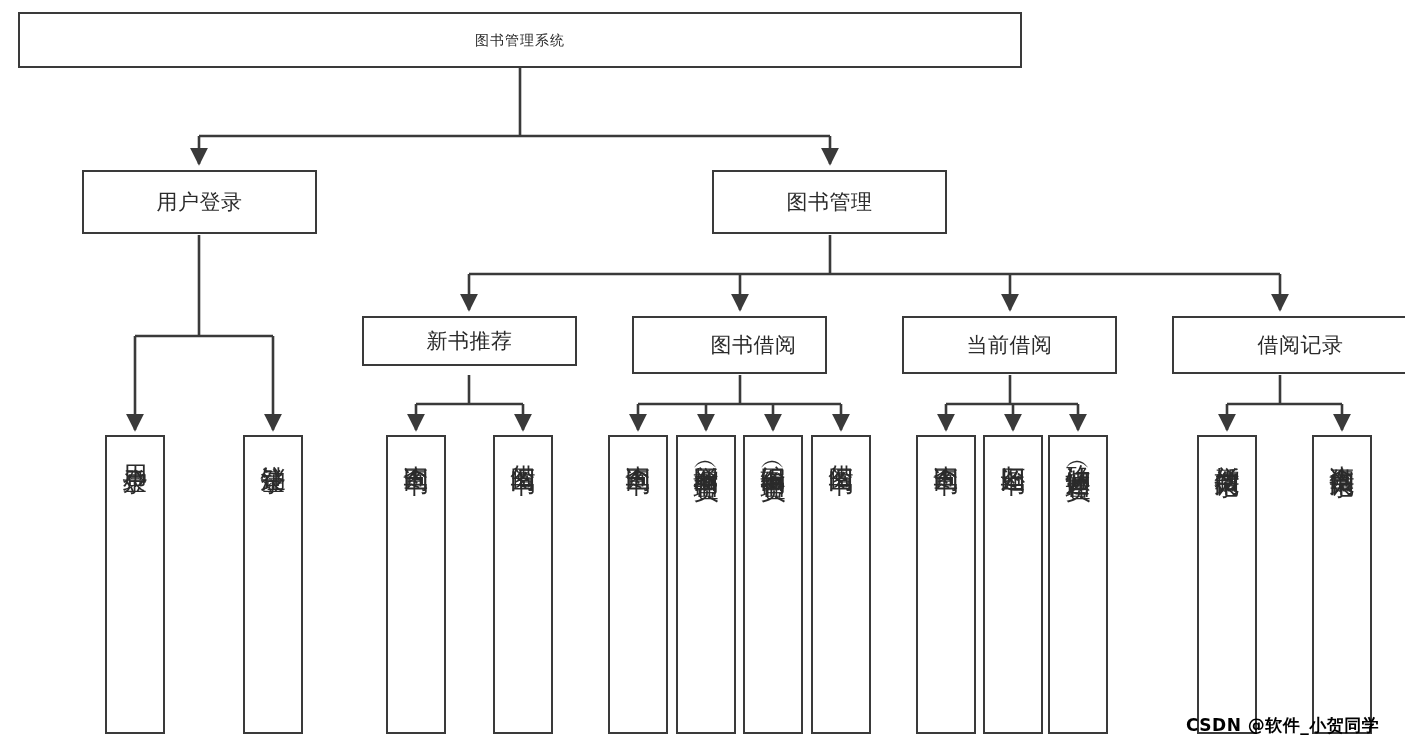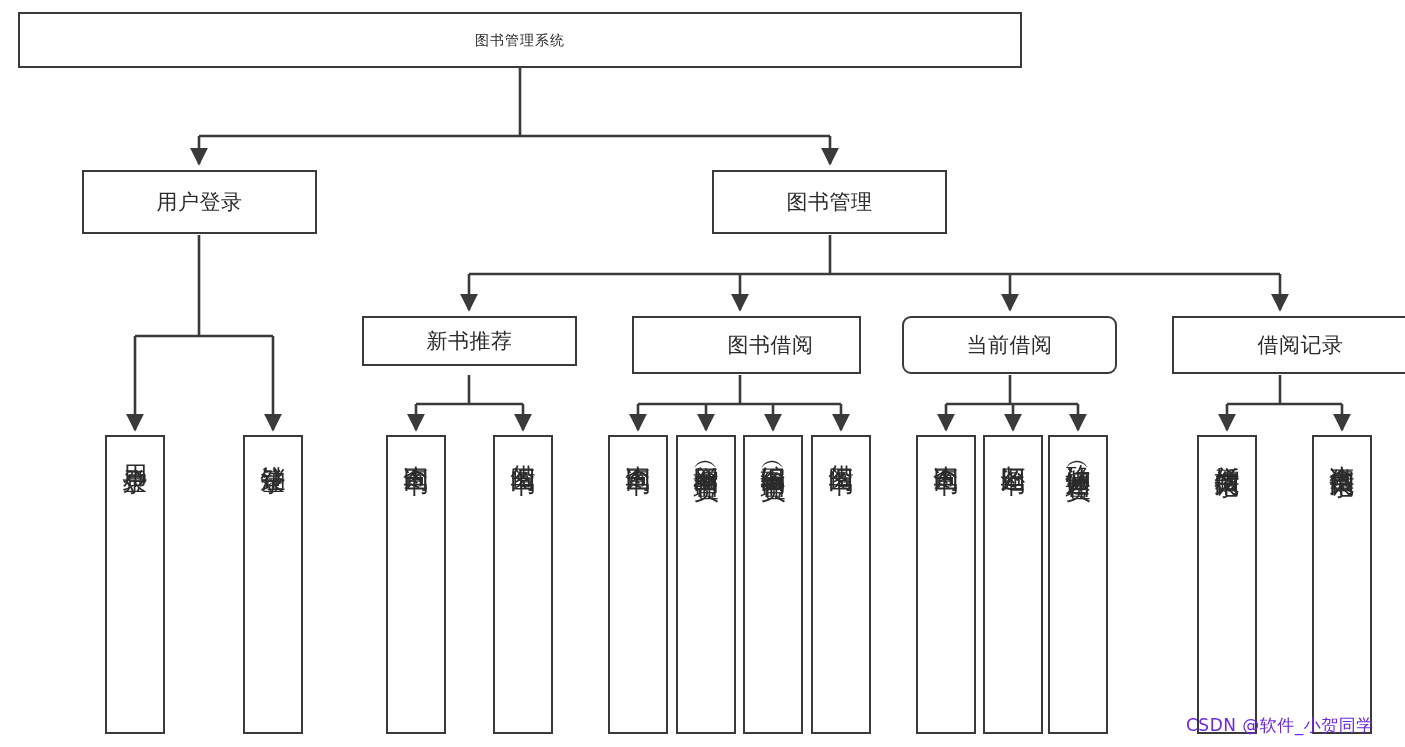--- a/index.html
+++ b/index.html
@@ -60,24 +60,25 @@
     text-orientation: upright;
     font-size: 25px;
     letter-spacing: 2px;
     line-height: 1;
   }
   #watermark {
     position: absolute;
     left: 1186px;
     top: 714px;
     font-size: 17px;
-    color: #6d28d9;
+    color: #000000;
     letter-spacing: 0.5px;
     z-index: 5;
     white-space: nowrap;
+    font-weight: bold;
   }
 </style>
 </head>
 <body>
 
 <div id="canvas">
 
   <svg id="edges" viewBox="0 0 1405 747" xmlns="http://www.w3.org/2000/svg">
     <defs>
       <marker id="arw" viewBox="0 0 10 10" refX="9" refY="5" markerWidth="7" markerHeight="7" orient="auto-start-reverse">
@@ -135,24 +136,24 @@
   <div class="node horiz" style="left:82px; top:170px; width:235px; height:64px;">
     <span class="label">用户登录</span>
   </div>
   <div class="node horiz" style="left:712px; top:170px; width:235px; height:64px;">
     <span class="label">图书管理</span>
   </div>
 
   <div class="node horiz" style="left:362px; top:316px; width:215px; height:50px;">
     <span class="label">新书推荐</span>
   </div>
-  <div class="node horiz" style="left:632px; top:316px; width:229px; height:58px;padding-left:48px;">
+  <div class="node horiz" style="left:632px; top:316px; width:195px; height:58px;padding-left:48px;">
     <span class="label">图书借阅</span>
   </div>
-  <div class="node horiz" style="left:902px; top:316px; width:215px; height:58px;border-radius:9px;">
+  <div class="node horiz" style="left:902px; top:316px; width:215px; height:58px;">
     <span class="label">当前借阅</span>
   </div>
   <div class="node horiz" style="left:1172px; top:316px; width:257px; height:58px;">
     <span class="label">借阅记录</span>
   </div>
 
   <div class="node vert" style="left:105px; top:435px; width:60px; height:299px;">
     <span class="label">用户登录</span>
   </div>
   <div class="node vert" style="left:243px; top:435px; width:60px; height:299px;">

